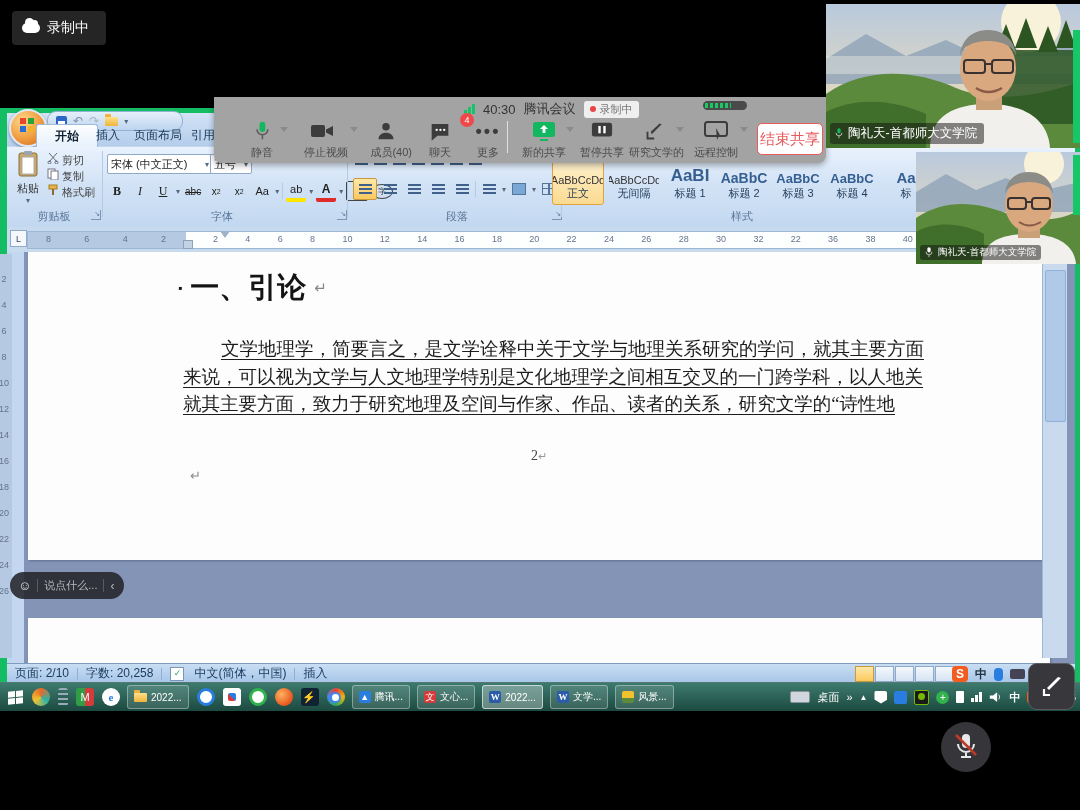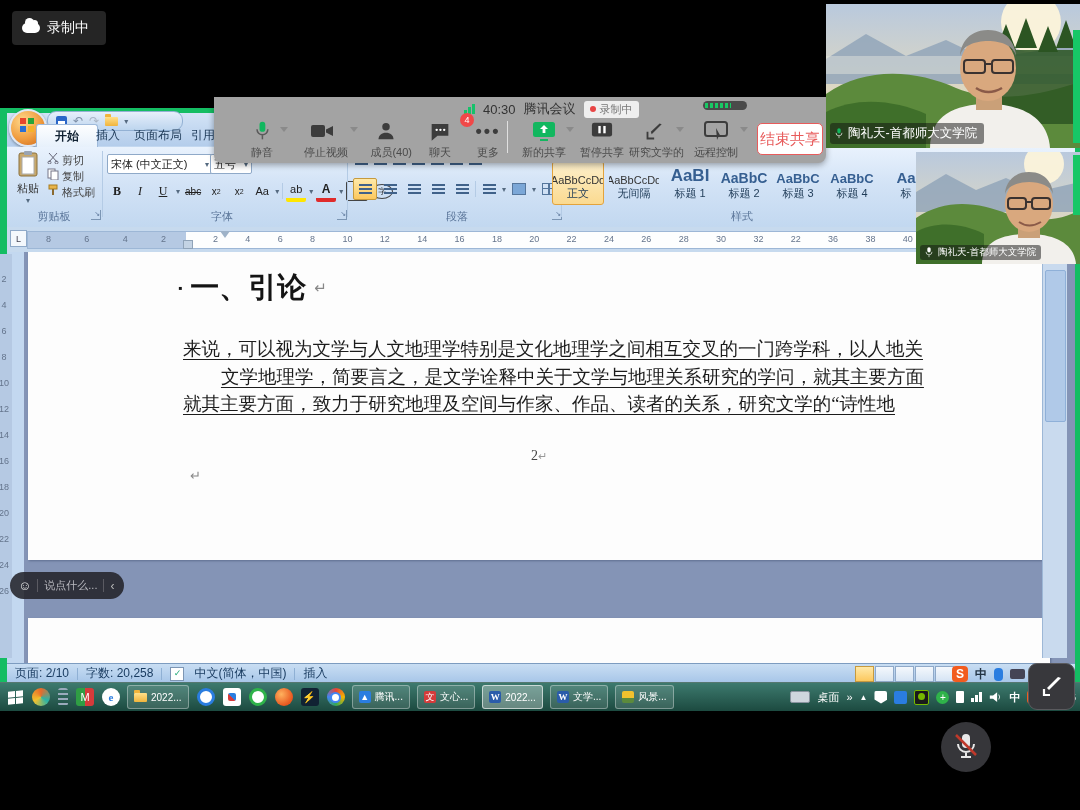--- a/index.html
+++ b/index.html
@@ -387,22 +387,22 @@
     </div>
 
     <div class="abs" id="doc-area">
       <div class="page" id="page1">
         <div id="doc-heading">
           <span class="blt">▪</span>
           <span>一、引论</span>
           <span class="pmark">↵</span>
         </div>
         <div id="doc-par">
+          <div class="dline first">文学地理学，简要言之，是文学诠释中关于文学与地理关系研究的学问，就其主要方面</div>
           <div class="dline">来说，可以视为文学与人文地理学特别是文化地理学之间相互交叉的一门跨学科，以人地关</div>
-          <div class="dline first">文学地理学，简要言之，是文学诠释中关于文学与地理关系研究的学问，就其主要方面</div>
           <div class="dline">就其主要方面，致力于研究地理及空间与作家、作品、读者的关系，研究文学的“诗性地</div>
         </div>
         <div id="doc-footer">
           <span>2</span><span style="color:#999;font-size:11px;">↵</span>
         </div>
         <div id="stray-pmark">↵</div>
       </div>
       <div class="page" id="page2"></div>
     </div>
     <div class="abs" id="vruler">

